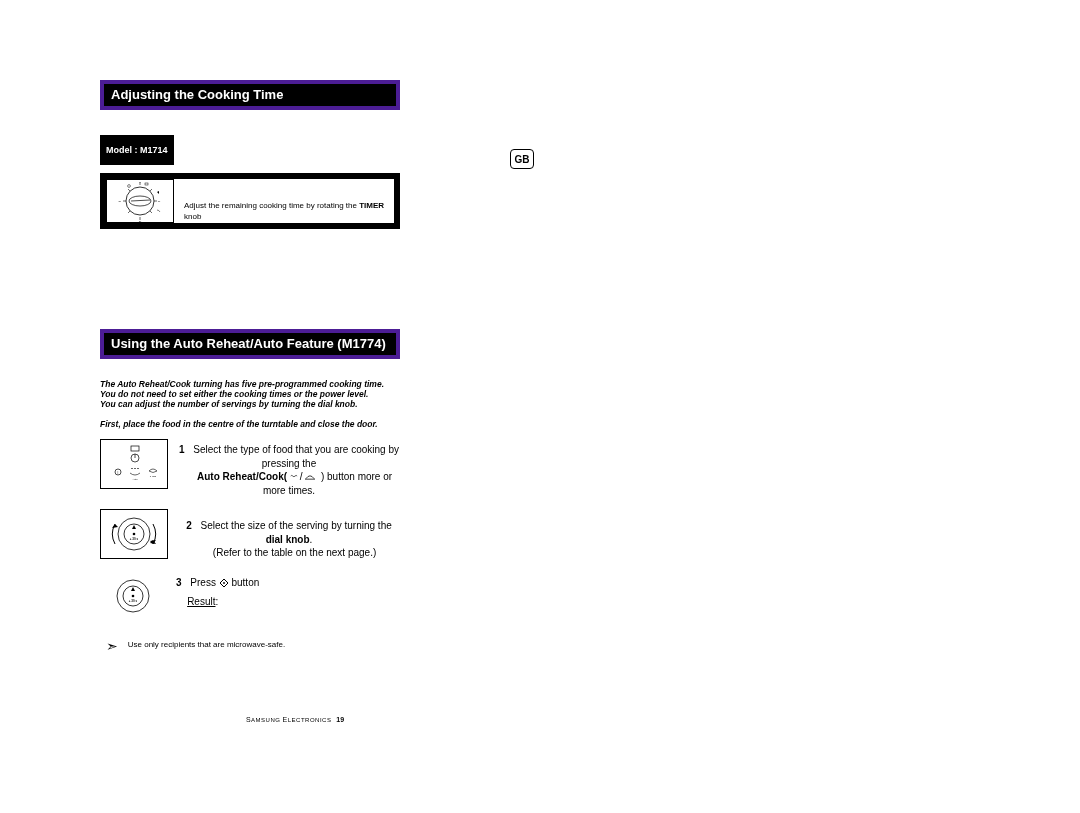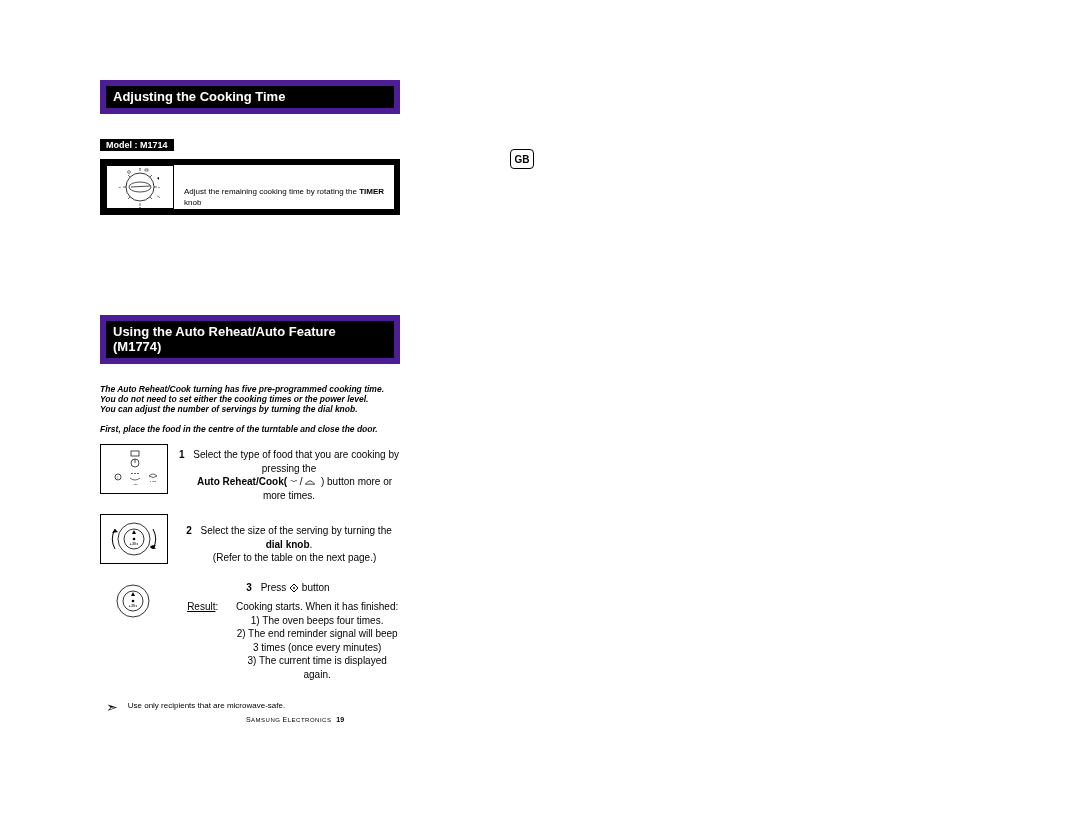--- a/index.html
+++ b/index.html
@@ -18,29 +18,29 @@
     width: 490px;
     box-sizing: border-box;
     position: relative;
   }
   .section-header {
     background: #000;
     color: #fff;
     font-weight: bold;
     font-size: 13px;
     padding: 3px 7px 4px 7px;
-    border: 6px solid #4c1d95;
+    border: 4px solid #4c1d95;
     box-sizing: border-box;
   }
   .model-bar {
     background: #000;
     color: #fff;
     font-weight: bold;
     font-size: 9px;
-    padding: 1px 6px;
+    padding: 10px 6px;
     display: inline-block;
     margin-top: 25px;
   }
   .inst-row {
     display: flex;
     align-items: flex-end;
     margin-top: 8px;
     border: 6px solid #000000; 
   }
   .dial-box {
@@ -266,26 +266,20 @@
     <div class="step-text">
       <span class="step-num">3</span>
       <span>Press </span>
       <svg style="display:inline-block;vertical-align:middle" width="10" height="10" viewBox="0 0 10 10">
           <polygon points="5,1 9,5 5,9 1,5" fill="none" stroke="#000" stroke-width="1"></polygon>
           <circle cx="5" cy="5" r="0.9" fill="#000"></circle>
         </svg>
       <span> button</span>
       <div class="result-block">
         <div>&nbsp;&nbsp;&nbsp;&nbsp;<span class="ul">Result</span>:</div>
-        <div>
-          <span>Cooking starts. When it has finished:</span><br>
-          <span>1) The oven beeps four times.</span><br>
-          <span>2) The end reminder signal will beep 3 times (once every minutes)</span><br>
-          <span>3) The current time is displayed again.</span>
-        </div>
       </div>
     </div>
   </div>
 
   <div class="tip-row">
     <span class="arrow-sym">➣</span>
     <span>Use only recipients that are microwave-safe.</span>
   </div>
 
 </div>

